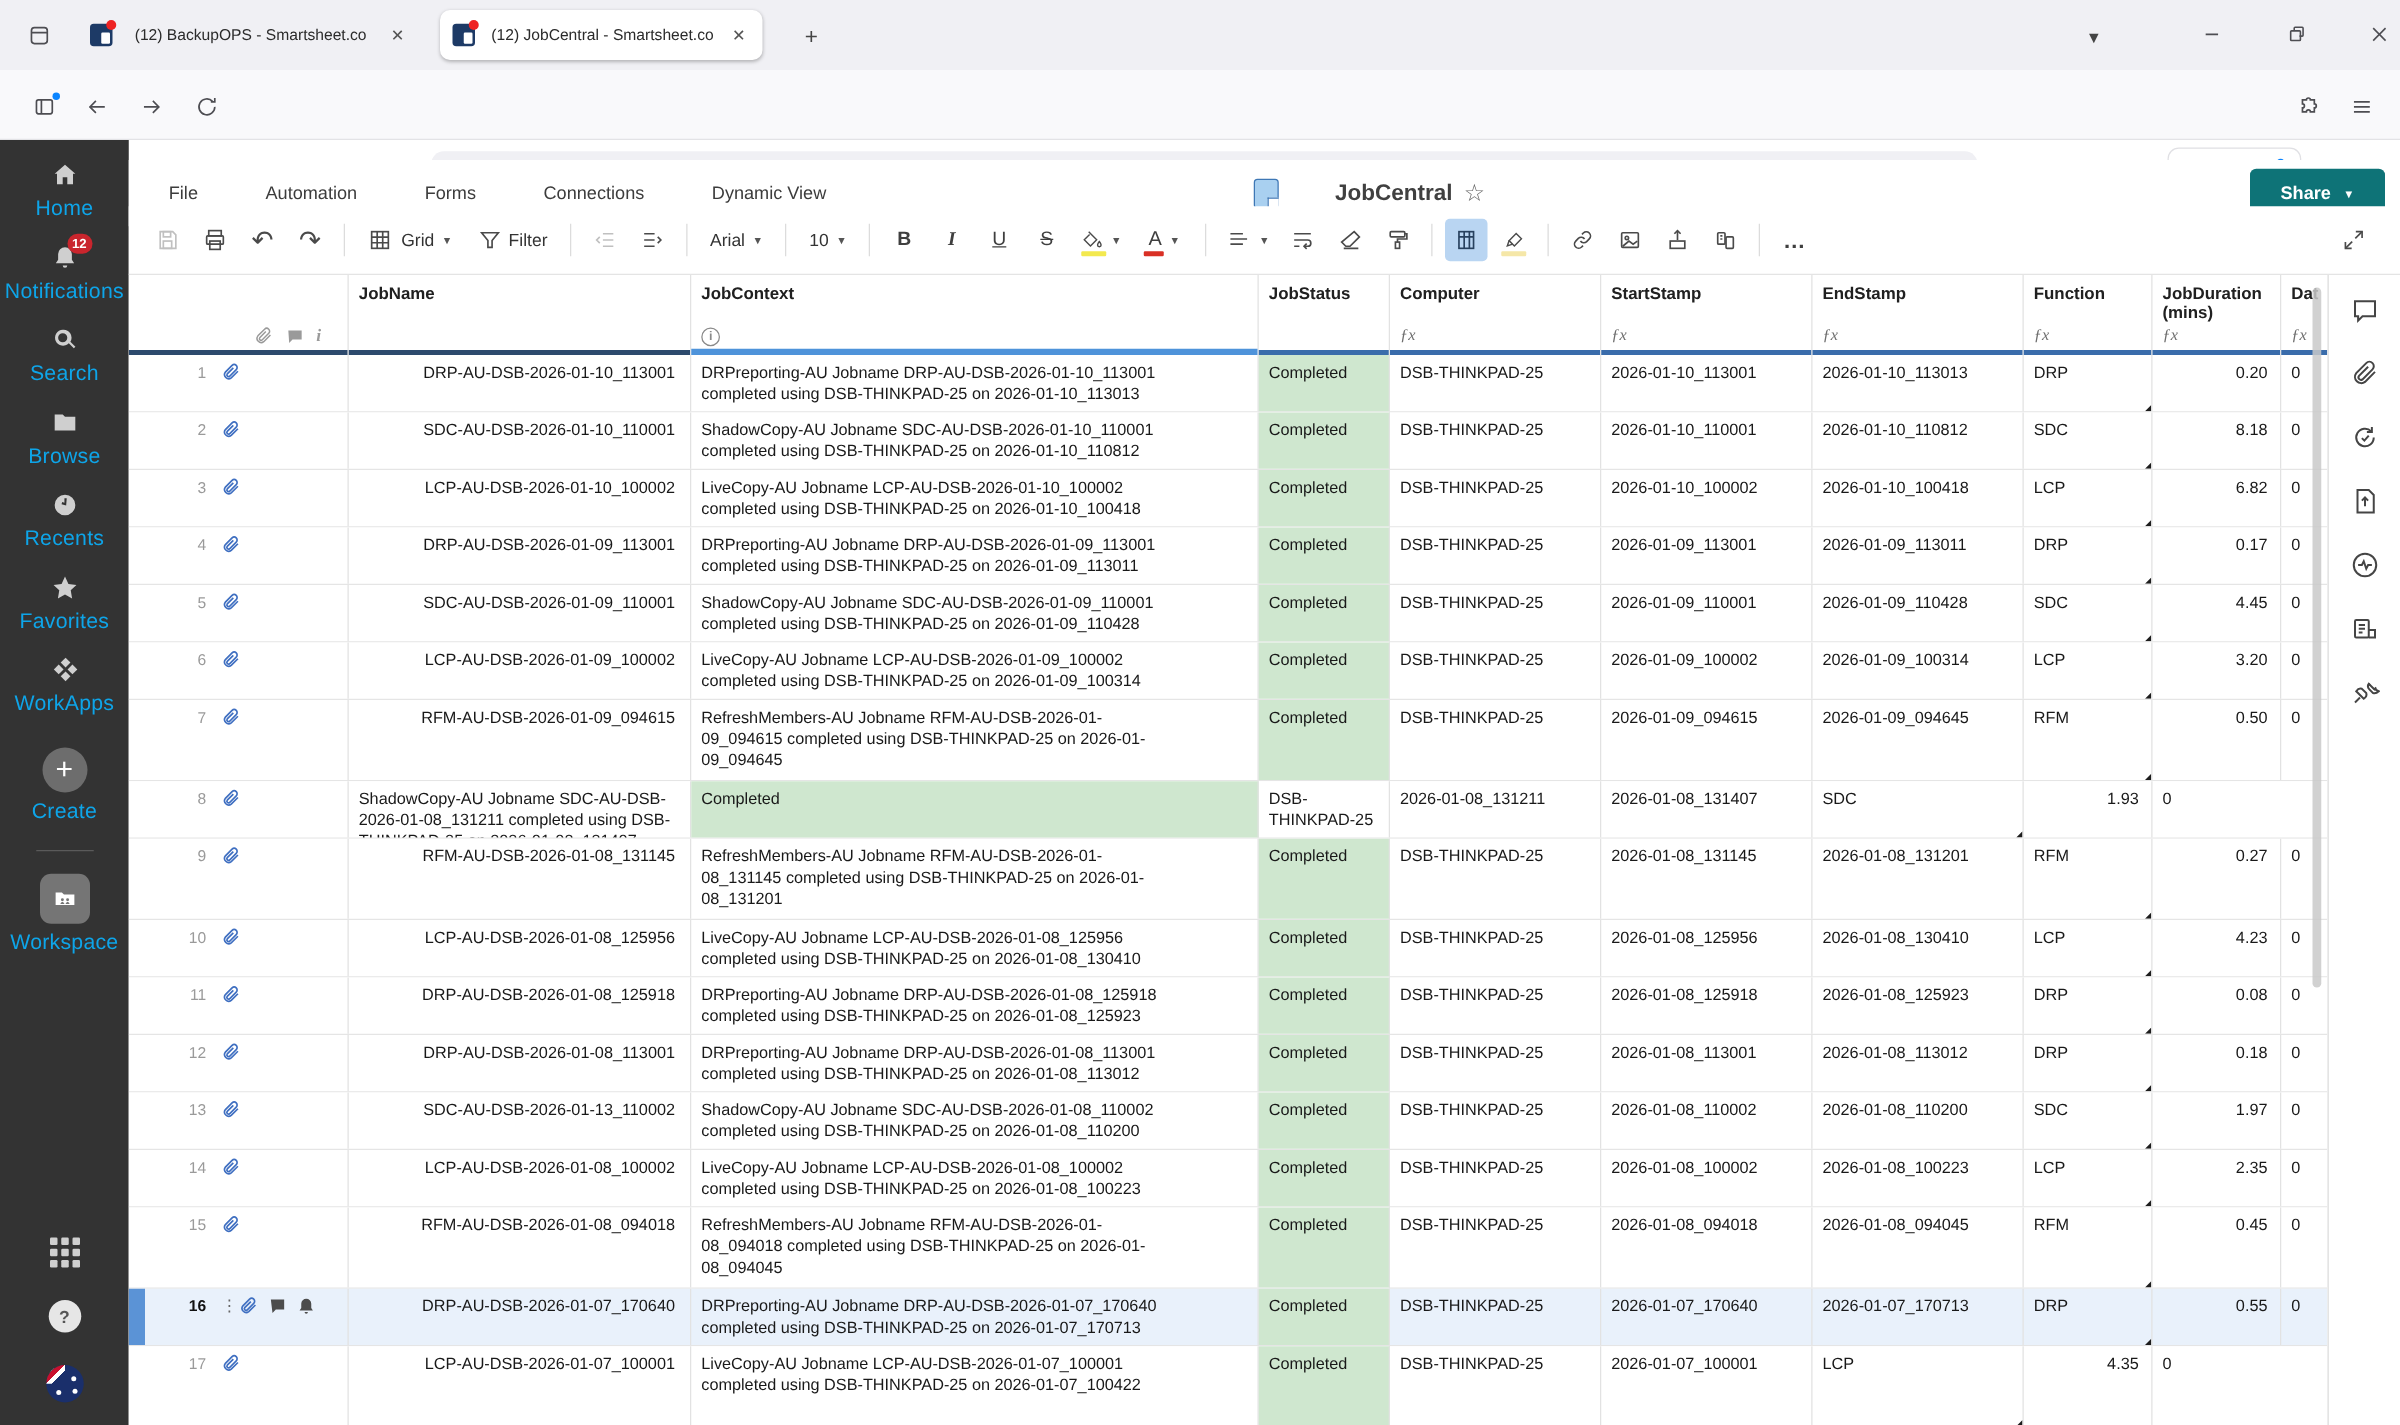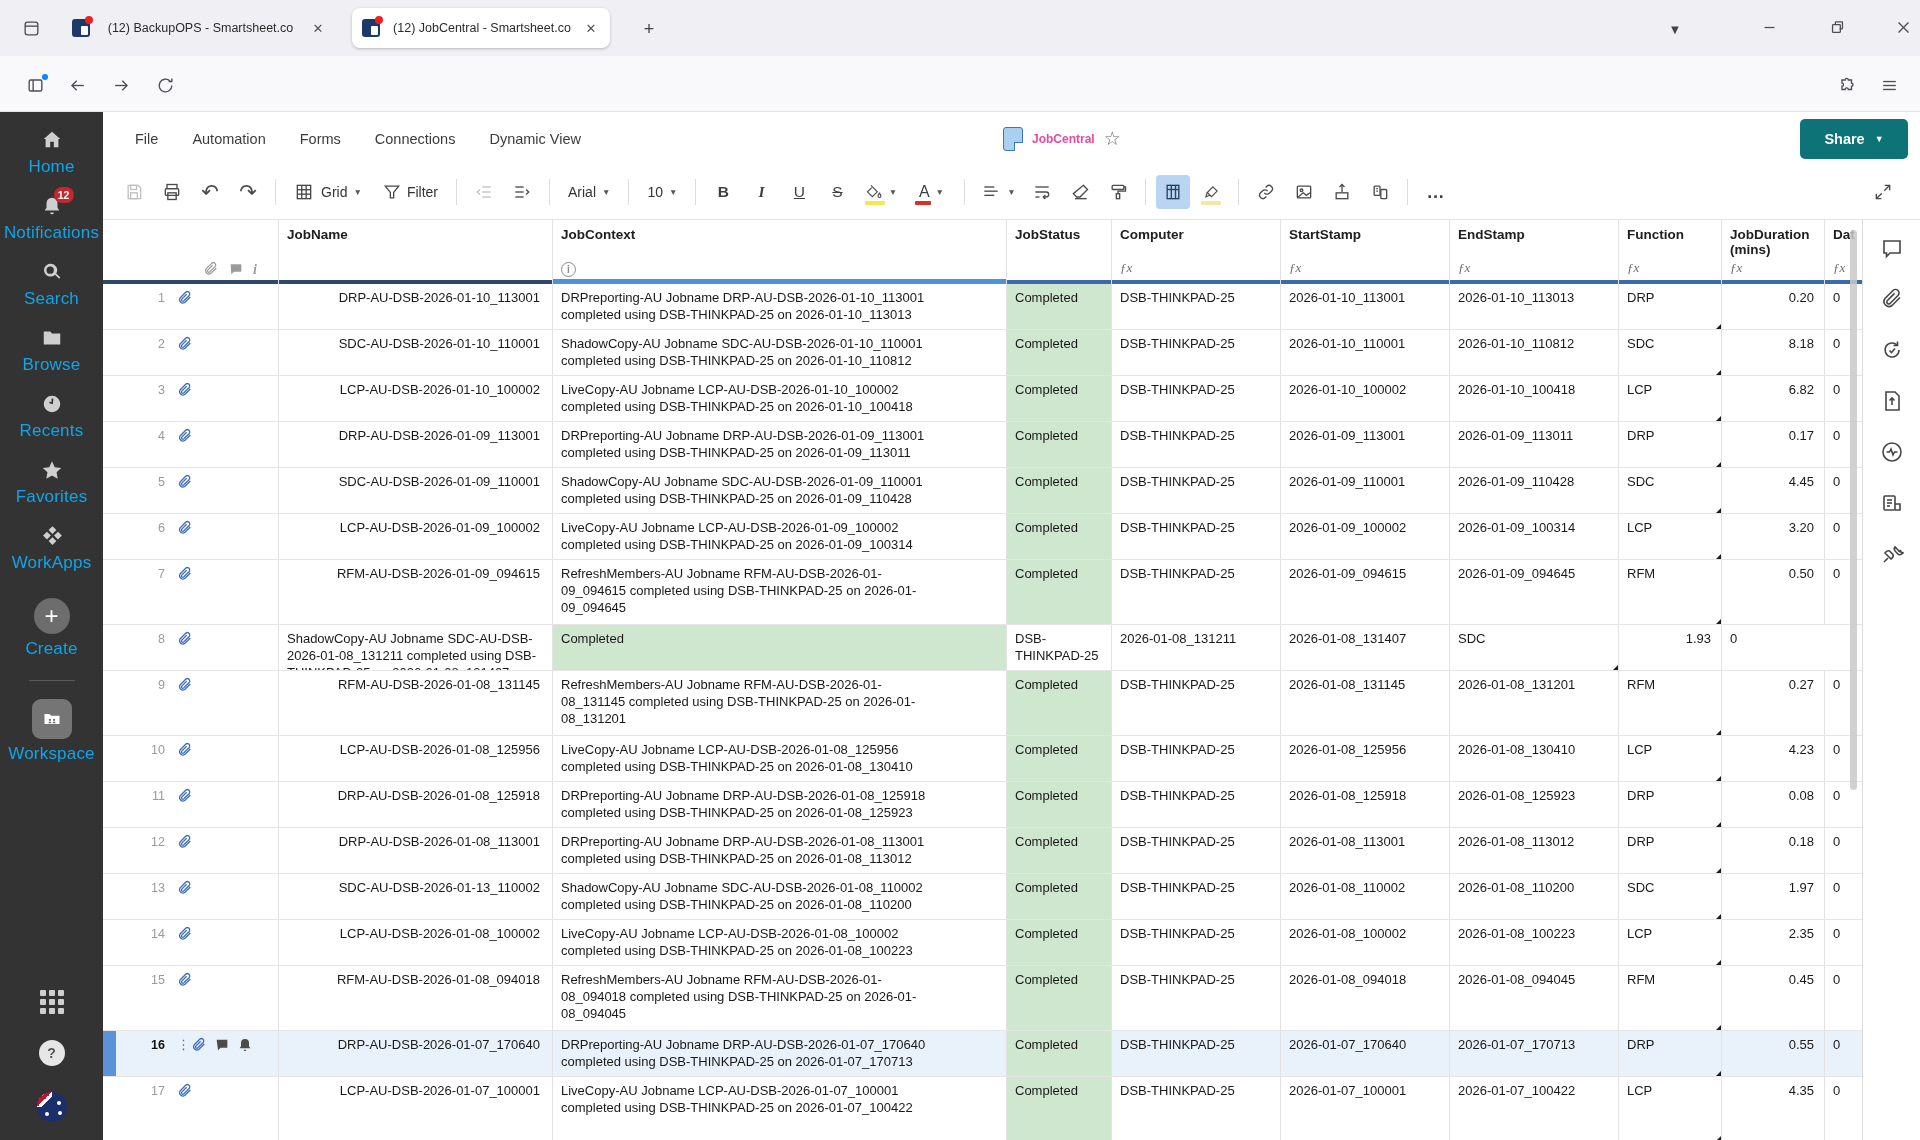--- a/index.html
+++ b/index.html
@@ -46,26 +46,26 @@
   .snav-bottom { margin-top:auto; display:flex; flex-direction:column; align-items:center; gap:26px; padding-bottom:18px; }
   .grid9 { display:grid; grid-template-columns:repeat(3,6px); grid-gap:3px; }
   .grid9 span { width:6px; height:6px; background:#cfcfcf; border-radius:1px; }
   .helpc { width:26px; height:26px; border-radius:50%; background:#e6e6e6; color:#555; font-size:14px; font-weight:700; display:flex; align-items:center; justify-content:center; }
   .flag { position:relative; width:30px; height:30px; border-radius:50%; background:#1a2f6b; overflow:hidden; }
   .flag .uj { position:absolute; left:0; top:0; width:15px; height:15px; background:linear-gradient(135deg,#1a2f6b 0%,#1a2f6b 15%,#fff 15%,#fff 30%,#c8102e 30%,#c8102e 50%,#fff 50%,#fff 65%,#1a2f6b 65%); }
   .flag .st1,.flag .st2,.flag .st3 { position:absolute; width:4px; height:4px; background:#fff; border-radius:50%; }
   .flag .st1 { left:8px; top:20px; } .flag .st2 { left:20px; top:9px; } .flag .st3 { left:21px; top:19px; }
 
   
-  .appbar { position:absolute; left:103px; top:112px; width:1817px; height:53px; background:#fff; display:flex; align-items:center; }
+  .appbar { position:absolute; left:103px; top:128px; width:1817px; height:53px; background:#fff; display:flex; align-items:center;gap:20px; }
   .menu-item { font-size:14.5px; color:#3c3c3c; margin-right:34px; cursor:pointer; }
   .sheet-title { position:absolute; left:900px; top:0; height:53px; display:flex; align-items:center; gap:9px; }
   .doc-ic { position:relative; width:20px; height:24px; background:#a9d0f0; border:1.5px solid #3e77b5; border-radius:3px; }
   .doc-ic::after { content:""; position:absolute; right:-1px; bottom:-1px; width:8px; height:8px; background:#fff; border-left:1.5px solid #3e77b5; border-top:1.5px solid #3e77b5; }
-  .sheet-title .nm { font-size:12px; font-weight:700; color:#ec4899; }
+  .sheet-title .nm { font-size:18px; font-weight:700; color:#404040;margin-left:36px; }
   .star-o { font-size:19px; color:#666; }
   .share-btn { position:absolute; left:1697px; top:7px; width:108px; height:40px; background:#0e7377; border-radius:5px; color:#fff; font-size:14.5px; font-weight:700; display:flex; align-items:center; justify-content:center; gap:10px; cursor:pointer; }
   .share-btn .car { font-size:9px; }
 
   .tbar { position:absolute; left:103px; top:165px; width:1817px; height:55px; background:#fff; border-bottom:1px solid #e4e4e4; display:flex; align-items:center; padding-left:14px; }
   .tb { height:34px; min-width:34px; display:flex; align-items:center; justify-content:center; border-radius:4px; color:#4a4a4a; margin-right:4px; cursor:pointer; position:relative; }
   .tb svg { width:20px; height:20px; stroke:#4a4a4a; fill:none; stroke-width:1.6; }
   .tb.dis svg { stroke:#c0c0c0; } .tb.dis { color:#c0c0c0; }
   .tb .t { font-size:14px; color:#333; }
   .tb .car { font-size:8.5px; color:#555; margin-left:6px; }
@@ -904,21 +904,20 @@
             </svg>
 
     </div>
     <div class="cell c-name">LCP-AU-DSB-2026-01-07_100001</div>
     <div class="cell">
             <span class="ctx">LiveCopy-AU Jobname LCP-AU-DSB-2026-01-07_100001 completed using DSB-THINKPAD-25 on 2026-01-07_100422</span>
           </div>
     <div class="cell c-status">Completed</div>
     <div class="cell">DSB-THINKPAD-25</div>
     <div class="cell">2026-01-07_100001</div>
-    <div class="cell">2026-01-07_100422</div>
     <div class="cell"><span>LCP</span><span class="marker"></span></div>
     <div class="cell c-dur">4.35</div>
     <div class="cell" style="border-right:none">0</div>
   </div>
       </div>
     <div class="vscroll"></div>
   </div>
 
   <div class="rail">
     <svg viewBox="0 0 24 24">

